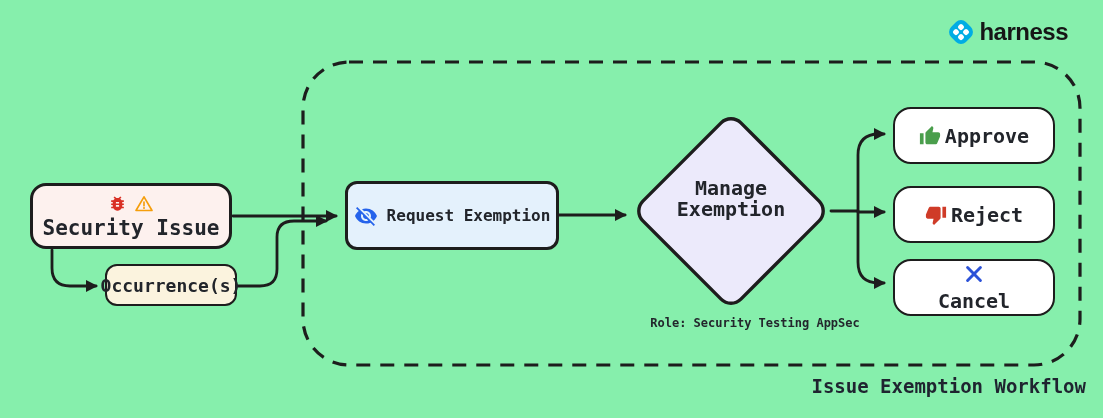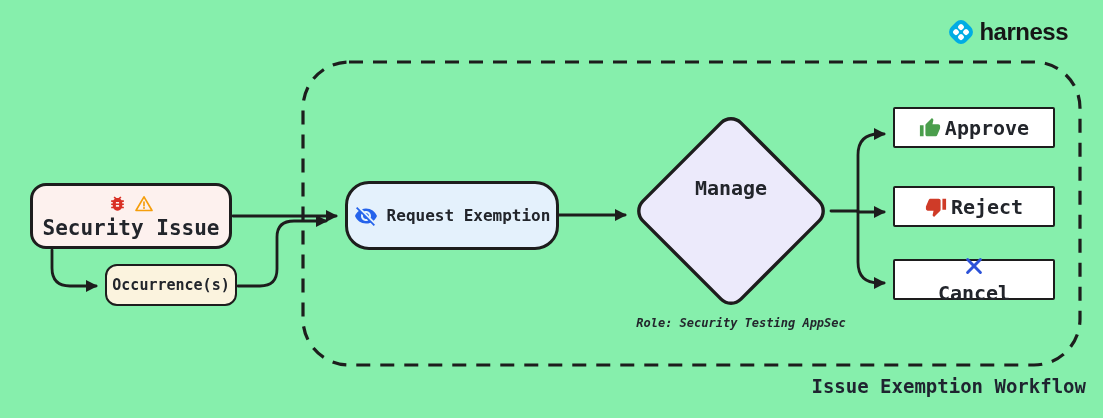--- a/index.html
+++ b/index.html
@@ -10,33 +10,33 @@
   .layer{position:absolute;inset:0;width:1103px;height:418px;}
   .node{
     position:absolute;box-sizing:border-box;display:flex;align-items:center;justify-content:center;
     background:#fff;border:3px solid #1d1d1d;
   }
   .node .lbl{font-weight:bold;white-space:nowrap;}
   .sec-issue{left:30px;top:183px;width:202px;height:66px;border-radius:16px;background:#fdf1ee;flex-direction:column;gap:1px;}
   .sec-issue .icons{display:flex;align-items:center;gap:7px;height:22px;}
   .sec-issue .lbl{font-size:21px;}
   .occ{left:105px;top:264px;width:132px;height:42px;border-radius:12px;background:#fbf3de;border-width:2.5px;}
-  .occ .lbl{font-size:15px;}
-  .req{left:345px;top:181px;width:214px;height:69px;border-radius:24px;background:#e4f1fc;gap:9px;border-width:3.2px;}
+  .occ .lbl{font-size:18px;}
+  .req{left:345px;top:181px;width:214px;height:69px;border-radius:12px;background:#e4f1fc;gap:9px;border-width:3.2px;}
   .req .lbl{font-size:16px;}
-  .outcome{left:893px;width:162px;height:41px;border-radius:2px;gap:4px;border-width:2.8px;}
+  .outcome{left:893px;width:162px;height:57px;border-radius:18px;gap:4px;border-width:2.8px;}
   .outcome .lbl{font-size:20px;}
   .approve{top:107px;}
   .reject{top:186px;text-align:center;}
   .cancel{top:259px;flex-direction:column;}
   .note{
     position:absolute;font-size:12px;font-weight:bold;color:#23262c;text-align:center;line-height:14px;white-space:pre;
   }
   .roles-note{left:328px;top:257px;width:250px;}
-  .role-note{left:616px;top:316px;width:250px;font-style:italic;}
+  .role-note{left:630px;top:316px;width:250px;}
   .diamond-label{
     position:absolute;left:651px;top:178px;width:160px;text-align:center;
     font-size:20px;font-weight:bold;line-height:21px;
   }
   .caption{
     position:absolute;right:17px;top:375px;font-size:19px;font-weight:bold;color:#1f2430;white-space:nowrap;
   }
   .logo{
     position:absolute;top:17px;right:35px;display:flex;align-items:center;gap:3px;
   }
@@ -115,20 +115,21 @@
       <svg width="24" height="24" viewBox="0 0 24 24">
         <path fill="#2563eb" d="M12 7c2.76 0 5 2.24 5 5 0 .65-.13 1.26-.36 1.83l2.92 2.92c1.51-1.26 2.7-2.89 3.43-4.75-1.73-4.39-6-7.5-11-7.5-1.4 0-2.74.25-3.98.7l2.16 2.16C10.74 7.13 11.35 7 12 7zM2 4.27l2.28 2.28.46.46C3.08 8.3 1.78 10.02 1 12c1.73 4.39 6 7.5 11 7.5 1.55 0 3.03-.3 4.38-.84l.42.42L19.73 22 21 20.73 3.27 3 2 4.27zM7.53 9.8l1.55 1.55c-.05.21-.08.43-.08.65 0 1.66 1.34 3 3 3 .22 0 .44-.03.65-.08l1.55 1.55c-.67.33-1.41.53-2.2.53-2.76 0-5-2.24-5-5 0-.79.2-1.53.53-2.2zm4.31-.78 3.15 3.15.02-.16c0-1.66-1.34-3-3-3l-.17.01z"></path>
       </svg>
     </span>
     <span class="lbl">Request Exemption</span>
   </div>
 
 
   <div class="diamond-label">
     <div>Manage</div>
+    <div>Exemption</div>
   </div>
 
   <div class="note role-note">Role: Security Testing AppSec</div>
 
   <div class="node outcome approve">
     <span>
       <svg width="22" height="22" viewBox="0 0 24 24">
         <path fill="#4a9e4c" d="M1 21h4V9H1v12zm22-11c0-1.1-.9-2-2-2h-6.31l.95-4.57.03-.32c0-.41-.17-.79-.44-1.06L14.17 1 7.59 7.59C7.22 7.95 7 8.45 7 9v10c0 1.1.9 2 2 2h9c.83 0 1.54-.5 1.84-1.22l3.02-7.05c.09-.23.14-.47.14-.73v-2z"></path>
       </svg>
     </span>

